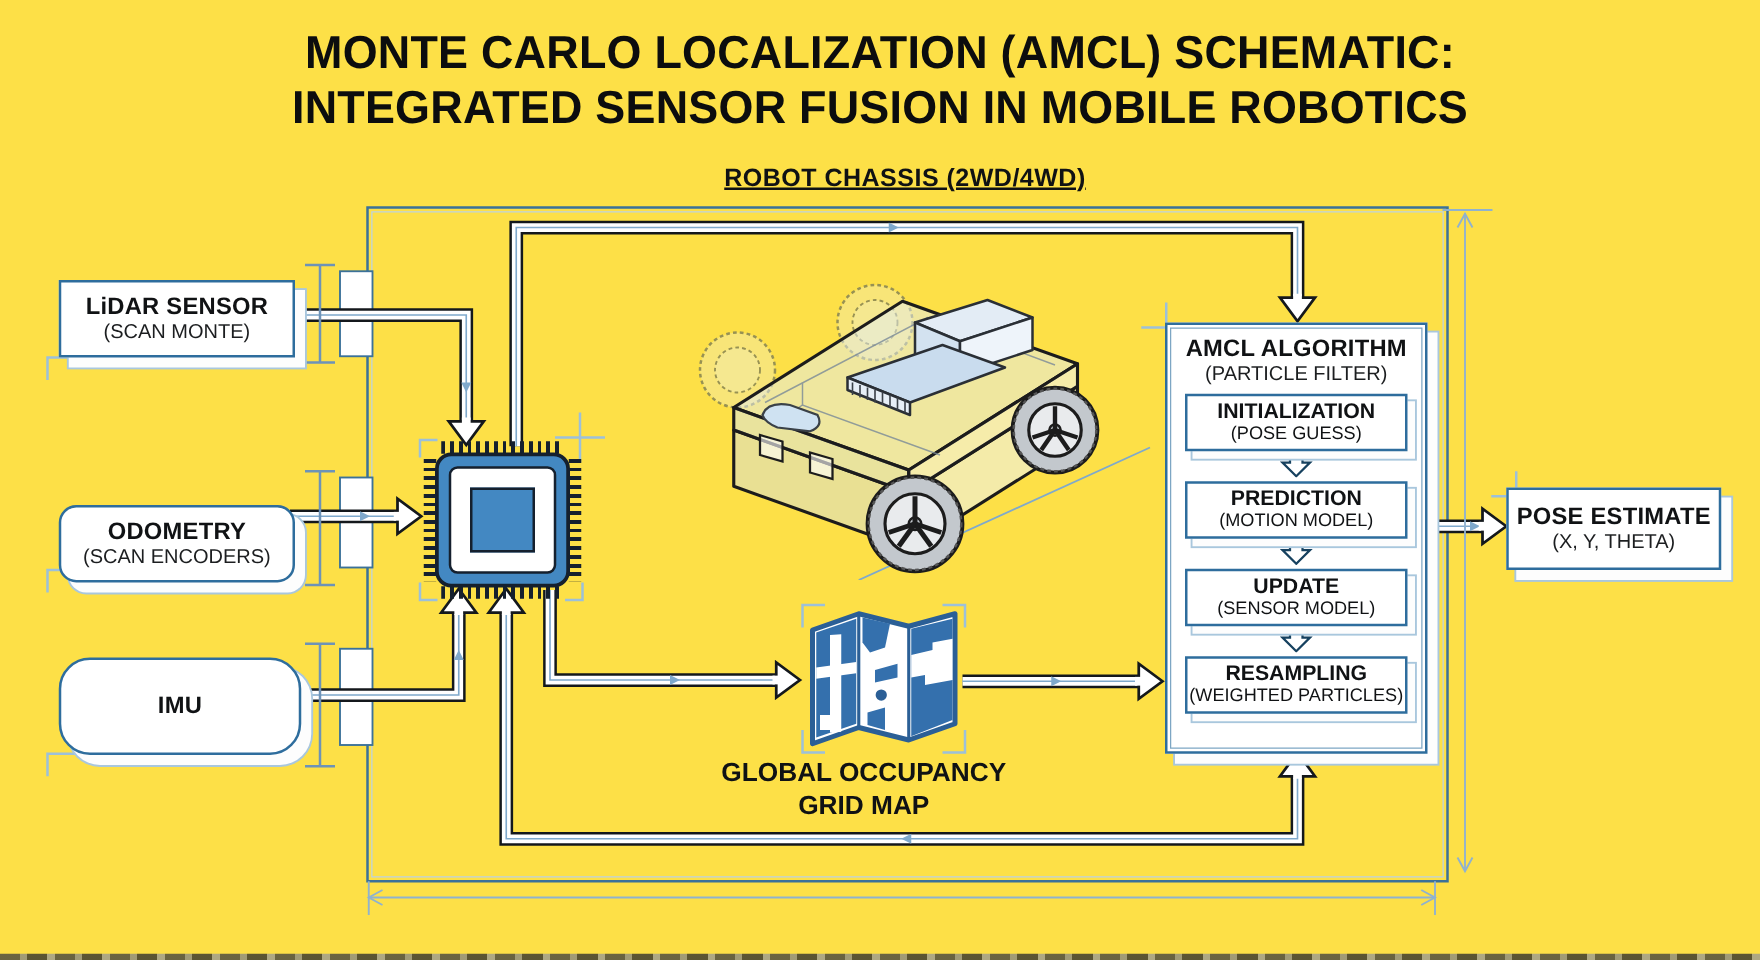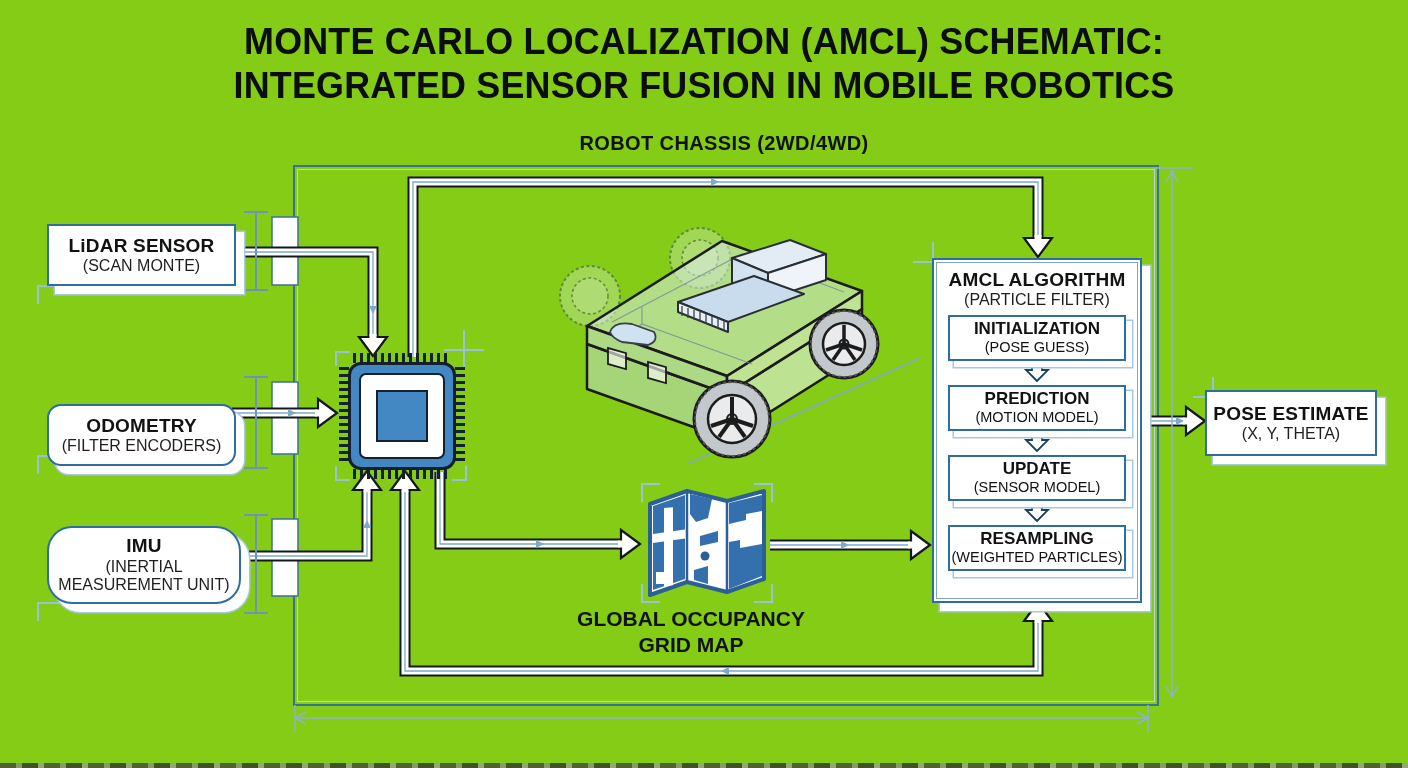--- a/index.html
+++ b/index.html
@@ -1,32 +1,32 @@
 <!DOCTYPE html>
 <html><head>
 <meta charset="utf-8">
 <style>
   html,body{margin:0;padding:0;background:#e8e8e8;}
   .canvas{
     position:relative;width:1408px;height:768px;margin:0 auto;
-    background:#84cc16;overflow:hidden;
+    background:#fde047;overflow:hidden;
     font-family:"Liberation Sans",sans-serif;color:#101214;
   }
   
   .title{position:absolute;top:20px;left:0;width:100%;text-align:center;z-index:4;}
   .title .t-line{font-size:37px;font-weight:800;letter-spacing:.2px;line-height:1.18;color:#0c0d0e;transform:scaleX(.97);}
   
   .chassis-box{
     position:absolute;left:293px;top:165px;width:862px;height:537px;
     border:2px solid #3b7199;outline:1.5px solid #bcd2e2;outline-offset:-5px;
     z-index:1;background:transparent;
   }
   .chassis-label{
     position:absolute;left:293px;top:132px;width:862px;text-align:center;
-    font-size:20px;font-weight:800;letter-spacing:.4px;z-index:4;
+    font-size:20px;font-weight:800;letter-spacing:.4px;z-index:4;text-decoration:underline;
   }
   
   .bbox{
     position:absolute;background:#ffffff;border:2px solid #2e6d9d;z-index:3;
     display:flex;flex-direction:column;align-items:center;justify-content:center;
     text-align:center;box-shadow:8px 8px 0 0 #fdfdfd,8px 8px 0 1.5px #a9c7dd;
   }
   .bbox .b-name{font-size:19px;font-weight:800;letter-spacing:.2px;line-height:1.12;}
   .bbox .b-detail{font-size:16px;font-weight:400;color:#1c1e20;line-height:1.12;margin-top:1px;}
   #box-lidar{left:47px;top:224px;width:185px;height:58px;}
@@ -285,25 +285,24 @@
         <line x1="1213" y1="377" x2="1213" y2="417"></line>
     </g>
   </svg>
 
   <div class="bbox" id="box-lidar">
     <div class="b-name">LiDAR SENSOR</div>
     <div class="b-detail">(SCAN MONTE)</div>
   </div>
   <div class="bbox" id="box-odometry">
     <div class="b-name">ODOMETRY</div>
-    <div class="b-detail">(FILTER ENCODERS)</div>
+    <div class="b-detail">(SCAN ENCODERS)</div>
   </div>
   <div class="bbox" id="box-imu">
     <div class="b-name">IMU</div>
-    <div class="b-detail">(INERTIAL MEASUREMENT UNIT)</div>
   </div>
 
   <div class="chip">
     <div class="pins-h p-top"></div>
     <div class="pins-h p-bot"></div>
     <div class="pins-v p-left"></div>
     <div class="pins-v p-right"></div>
     <div class="body">
       <div class="inner">
         <div class="core"></div>

